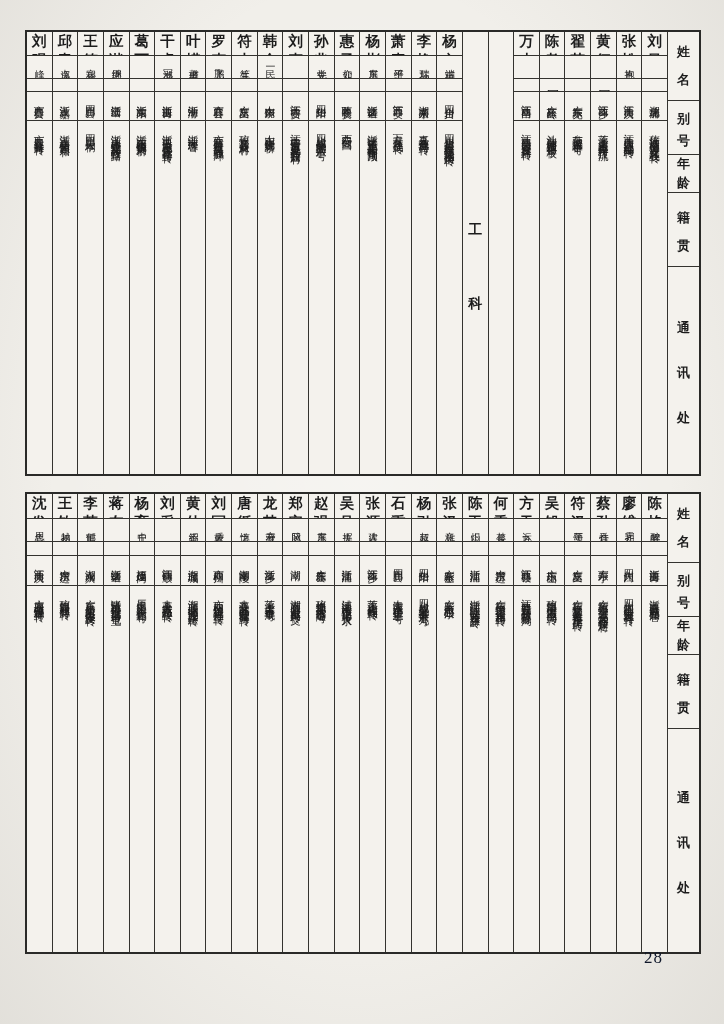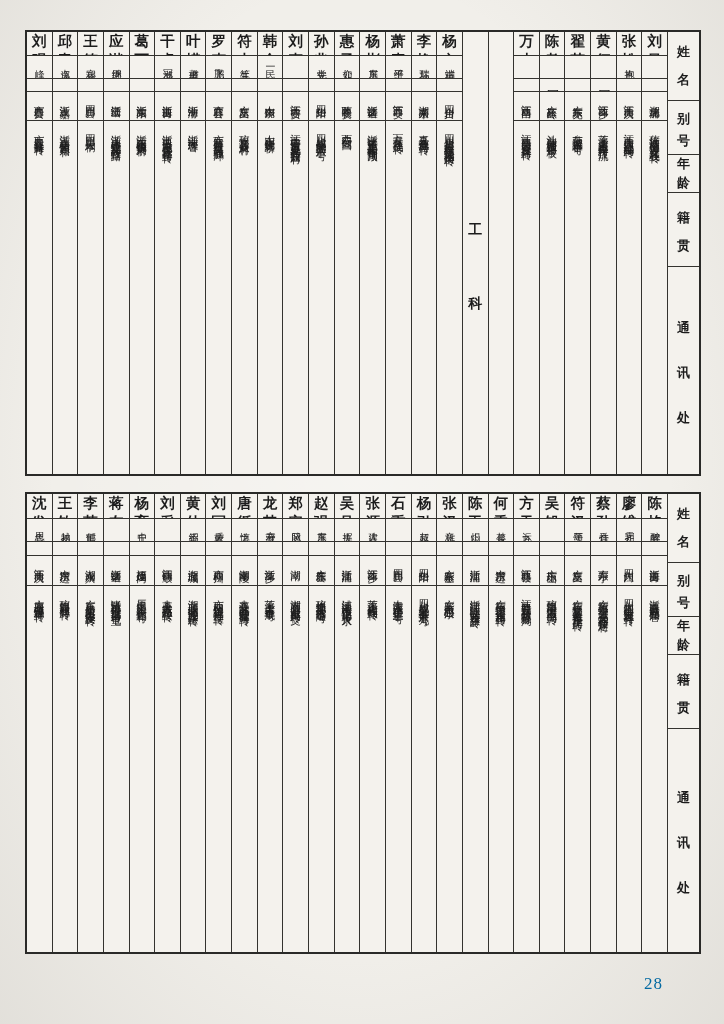--- a/index.html
+++ b/index.html
@@ -39,22 +39,22 @@
   .age-text{font-size:11px;line-height:12px;letter-spacing:1px;font-weight:600;}
   .native-text{font-size:10.5px;line-height:12.5px;letter-spacing:1px;}
   .addr-text{font-size:10.5px;line-height:12.5px;letter-spacing:1.5px;height:calc(100% - 6px);}
   .char-col{display:flex;flex-direction:column;align-items:center;height:100%;width:100%;}
   .name-text{justify-content:space-evenly;font-size:14.5px;font-weight:700;}
   .hdr-text{justify-content:space-evenly;font-size:13px;font-weight:700;}
   .hdr-addr-text{justify-content:center;gap:27px;font-size:13px;font-weight:700;padding:10px 0;box-sizing:border-box;}
   .divider-col .char-col{justify-content:center;gap:56px;font-size:14px;font-weight:600;transform:translateY(14px);}
   .divider-col,.blank-col{border-top:none;}
   .page-number{
-    position:absolute;left:644px;top:974px;
-    font-family:"Liberation Serif",serif;font-size:17px;color:#0369a1;
+    position:absolute;left:644px;top:948px;
+    font-family:"Liberation Serif",serif;font-size:17px;color:#0f172a;
     letter-spacing:1px;
   }
 </style>
 </head>
 <body>
 
 <div class="paper-shade"></div>
 
 <div class="roster top" id="section-top">
     <div class="col header-col">

